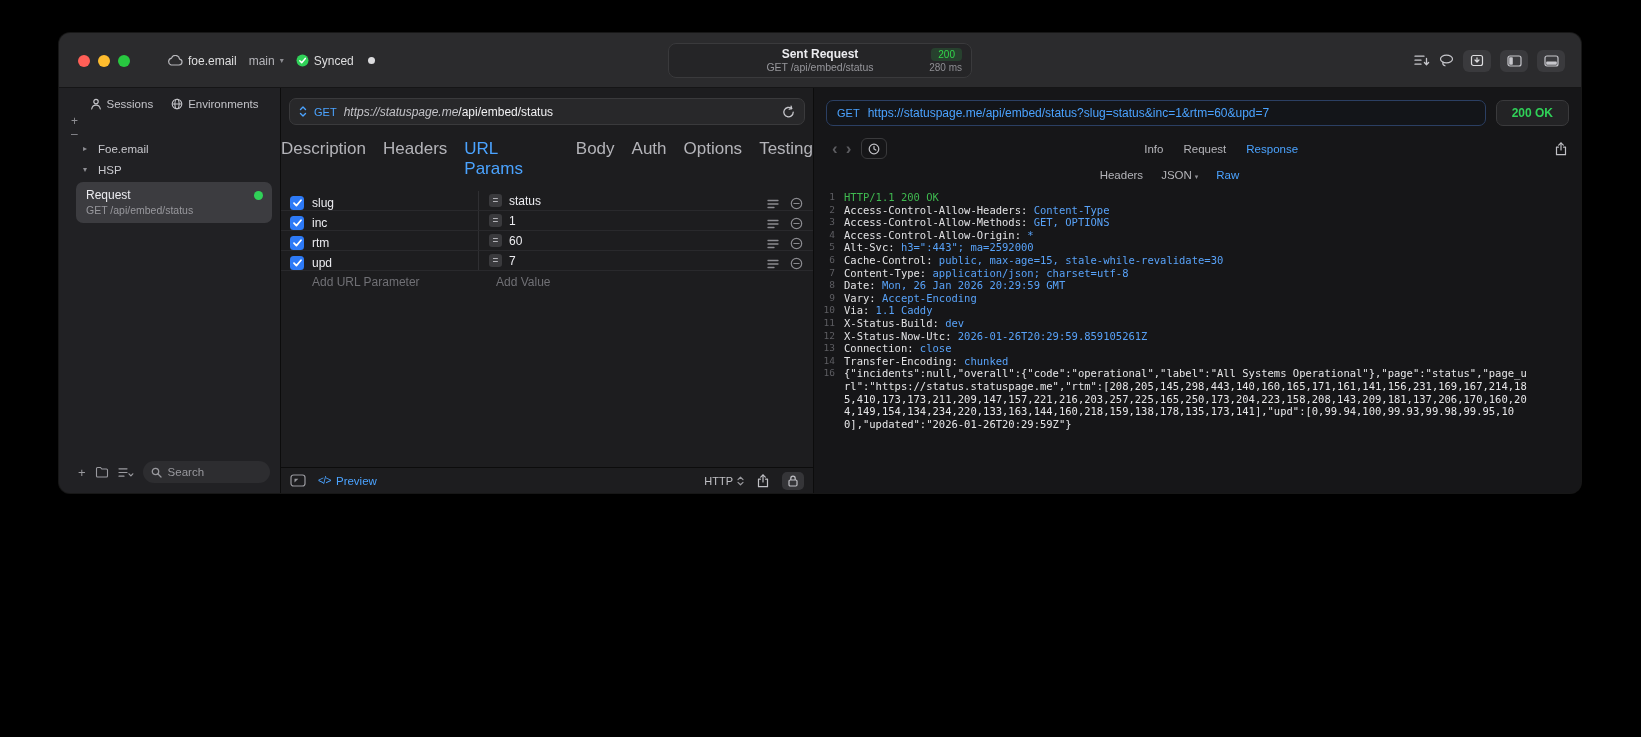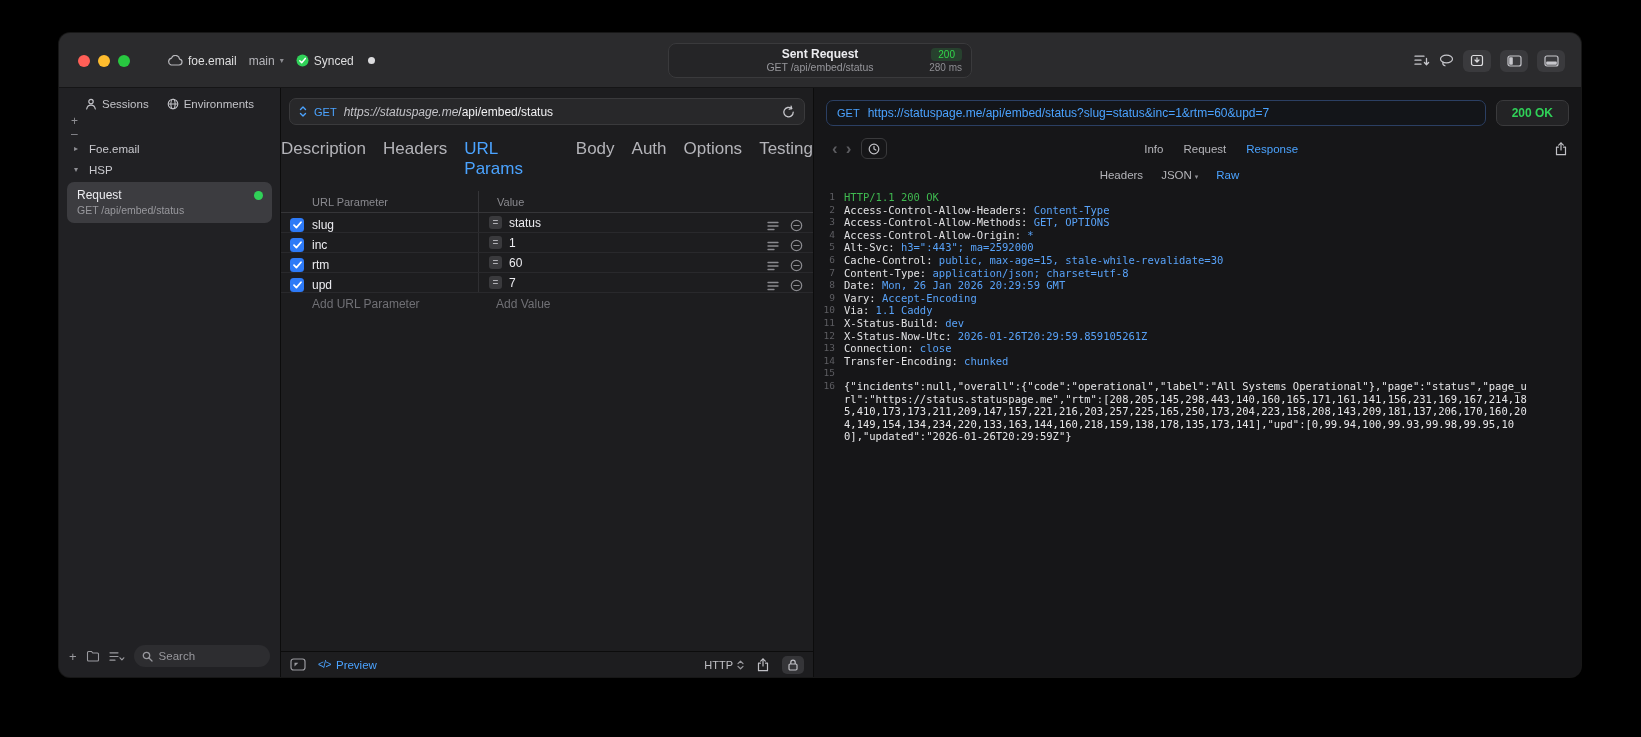--- a/index.html
+++ b/index.html
@@ -1,19 +1,19 @@
 <!DOCTYPE html>
 <html><head>
 <meta charset="utf-8">
 <style>
   * { margin:0; padding:0; box-sizing:border-box; }
   html,body { background:#000; }
   .screen { position:relative; width:1641px; height:737px; background:#000; overflow:hidden;
             font-family:"Liberation Sans", sans-serif; -webkit-font-smoothing:antialiased; }
-  .window { position:absolute; left:59px; top:33px; width:1522px; height:644px;
+  .window { position:absolute; left:59px; top:33px; width:1522px; height:460px;
             background:#1d1d1f; border-radius:11px; overflow:hidden; display:flex; flex-direction:column;
             box-shadow:0 0 0 1px rgba(255,255,255,0.09), 0 24px 70px rgba(0,0,0,0.7); }
 
   
   .titlebar { height:55px; flex:none; background:#2b2b2d; border-bottom:1px solid #151516; position:relative; }
   .traffic { position:absolute; left:19px; top:22px; display:flex; gap:8px; }
   .tl { width:12px; height:12px; border-radius:50%; }
   .tl.red{background:#ff5f57}.tl.yellow{background:#febc2e}.tl.green{background:#28c840}
   .tb-left { position:absolute; left:108px; top:0; height:55px; display:flex; align-items:center; gap:12px;
              color:#dededf; font-size:12px; }
@@ -29,21 +29,21 @@
   .chip200 { position:absolute; right:9px; top:4px; background:rgba(48,209,88,0.16); color:#32d74b;
              border-radius:4px; padding:1px 7px; font-size:10px; }
   .dur { position:absolute; right:9px; bottom:4px; color:#8e8e93; font-size:10px; }
   .tb-right { position:absolute; right:16px; top:0; height:55px; display:flex; align-items:center; gap:9px; }
   .tbi { display:flex; align-items:center; justify-content:center; }
   .tbi.boxed { background:#3a3a3d; border-radius:6px; width:28px; height:22px; }
 
   
   .content { flex:1; display:flex; min-height:0; }
   .sidebar { width:222px; flex:none; background:#212124; border-right:1px solid #0c0c0c;
-             display:flex; flex-direction:column; position:relative; }
+             display:flex; flex-direction:column; position:relative;padding-left:9px; }
   .middle { width:533px; flex:none; background:#1d1d1f; border-right:1px solid #0c0c0c;
             display:flex; flex-direction:column; }
   .rightp { flex:1; background:#161618; display:flex; flex-direction:column; min-width:0; }
 
   
   .sb-tabs { display:flex; justify-content:center; gap:18px; padding:10px 0 2px; color:#c3c3c8; font-size:11.5px; }
   .sb-tab { display:flex; align-items:center; gap:5px; }
   .sb-addcol { position:absolute; left:12px; top:28px; display:flex; flex-direction:column; gap:3px;
                color:#8e8e93; font-size:12px; line-height:10px; }
   .sb-tree { margin-top:26px; padding:0 8px; font-size:11.5px; color:#c9c9ce; }
@@ -287,24 +287,20 @@
         <div class="req-tabs">
             <span class="tab">Description</span>
             <span class="tab">Headers</span>
             <span class="tab active">URL Params</span>
             <span class="tab">Body</span>
             <span class="tab">Auth</span>
             <span class="tab">Options</span>
             <span class="tab">Testing</span>
           </div>
         <div class="param-table">
-          <div class="pt-head">
-            <span class="pt-hname">URL Parameter</span>
-            <span class="pt-hvalue">Value</span>
-          </div>
           <div>
               <div class="pt-row">
                 <span class="checkbox">
                   <svg width="9" height="8" viewBox="0 0 9 8">
                     <polyline points="1,4.2 3.4,6.6 8,1.2" fill="none" stroke="#fff" stroke-width="1.7" stroke-linecap="round" stroke-linejoin="round"></polyline>
                   </svg>
                 </span>
                 <span class="pt-name">slug</span>
                 <span class="pt-value">
                   <span class="eq-chip">=</span>
@@ -527,24 +523,20 @@
             </div>
             <div class="code-line">
               <span class="ln">13</span>
               <span class="ct"><span class="c-name">Connection: </span><span class="c-blue">close</span></span>
             </div>
             <div class="code-line">
               <span class="ln">14</span>
               <span class="ct"><span class="c-name">Transfer-Encoding: </span><span class="c-blue">chunked</span></span>
             </div>
             <div class="code-line">
-              <span class="ln">15</span>
-              <span class="ct">&nbsp;</span>
-            </div>
-            <div class="code-line">
               <span class="ln">16</span>
               <span class="ct"><span class="c-body">{"incidents":null,"overall":{"code":"operational","label":"All Systems Operational"},"page":"status","page_url":"https://status.statuspage.me","rtm":[208,205,145,298,443,140,160,165,171,161,141,156,231,169,167,214,185,410,173,173,211,209,147,157,221,216,203,257,225,165,250,173,204,223,158,208,143,209,181,137,206,170,160,204,149,154,134,234,220,133,163,144,160,218,159,138,178,135,173,141],"upd":[0,99.94,100,99.93,99.98,99.95,100],"updated":"2026-01-26T20:29:59Z"}</span></span>
             </div>
           </div>
       </section>
     </div>
   </div>
 </div>
 
 </body></html>

